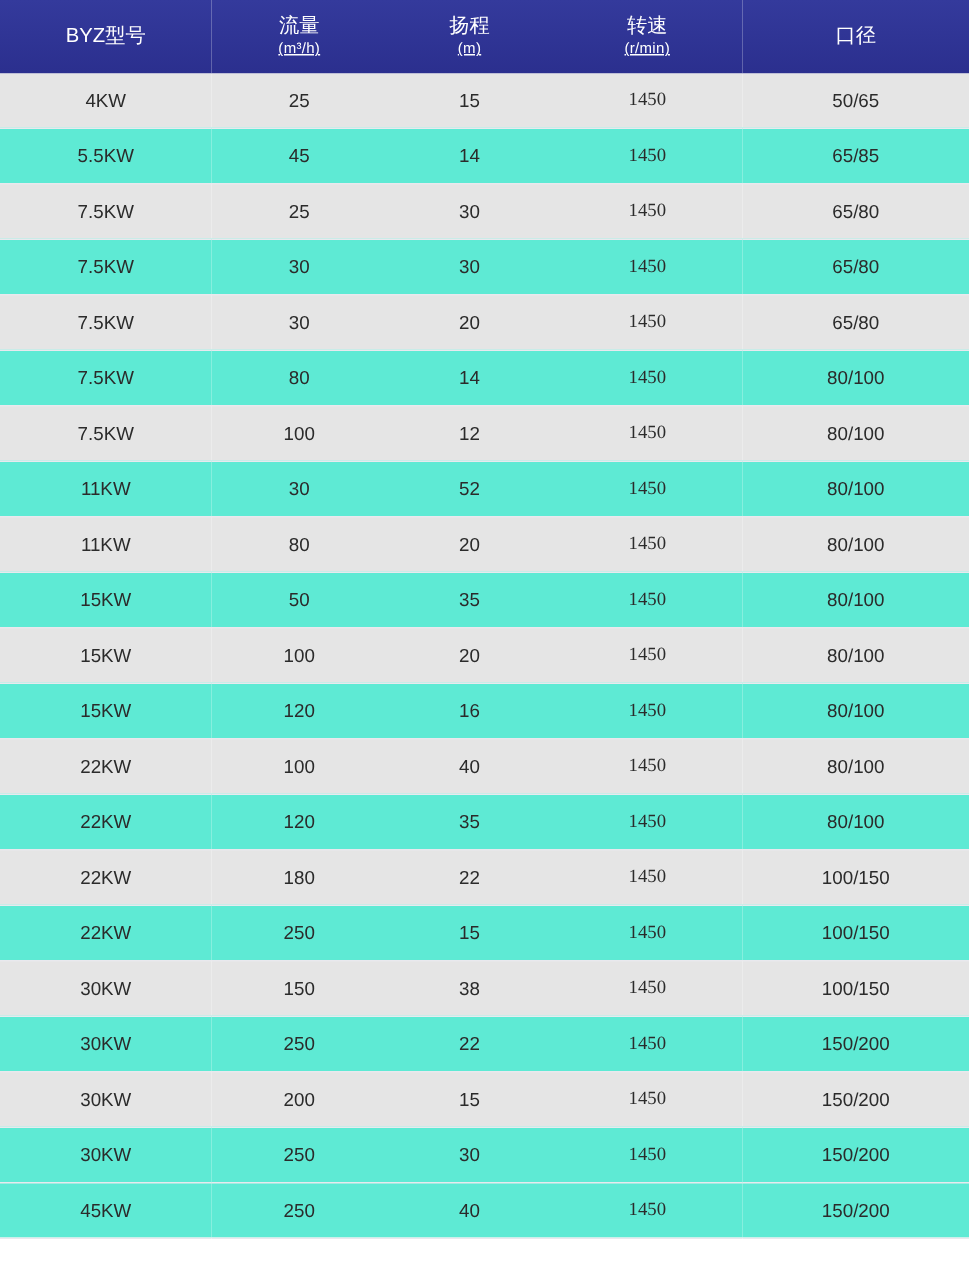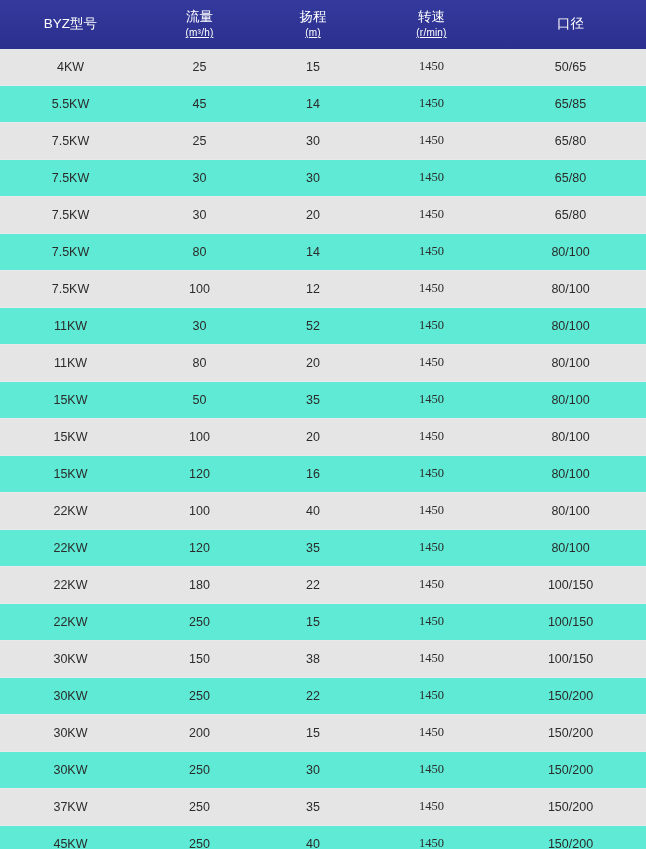--- a/index.html
+++ b/index.html
@@ -236,27 +236,20 @@
         <td class="col-speed">1450</td>
         <td class="col-bore">150/200</td>
       </tr>
       <tr class="even">
         <td class="col-model">30KW</td>
         <td class="col-flow">250</td>
         <td class="col-head">30</td>
         <td class="col-speed">1450</td>
         <td class="col-bore">150/200</td>
       </tr>
-      <tr class="odd">
-        <td class="col-model">37KW</td>
-        <td class="col-flow">250</td>
-        <td class="col-head">35</td>
-        <td class="col-speed">1450</td>
-        <td class="col-bore">150/200</td>
-      </tr>
       <tr class="even">
         <td class="col-model">45KW</td>
         <td class="col-flow">250</td>
         <td class="col-head">40</td>
         <td class="col-speed">1450</td>
         <td class="col-bore">150/200</td>
       </tr>
     </tbody>
 </table>
 

